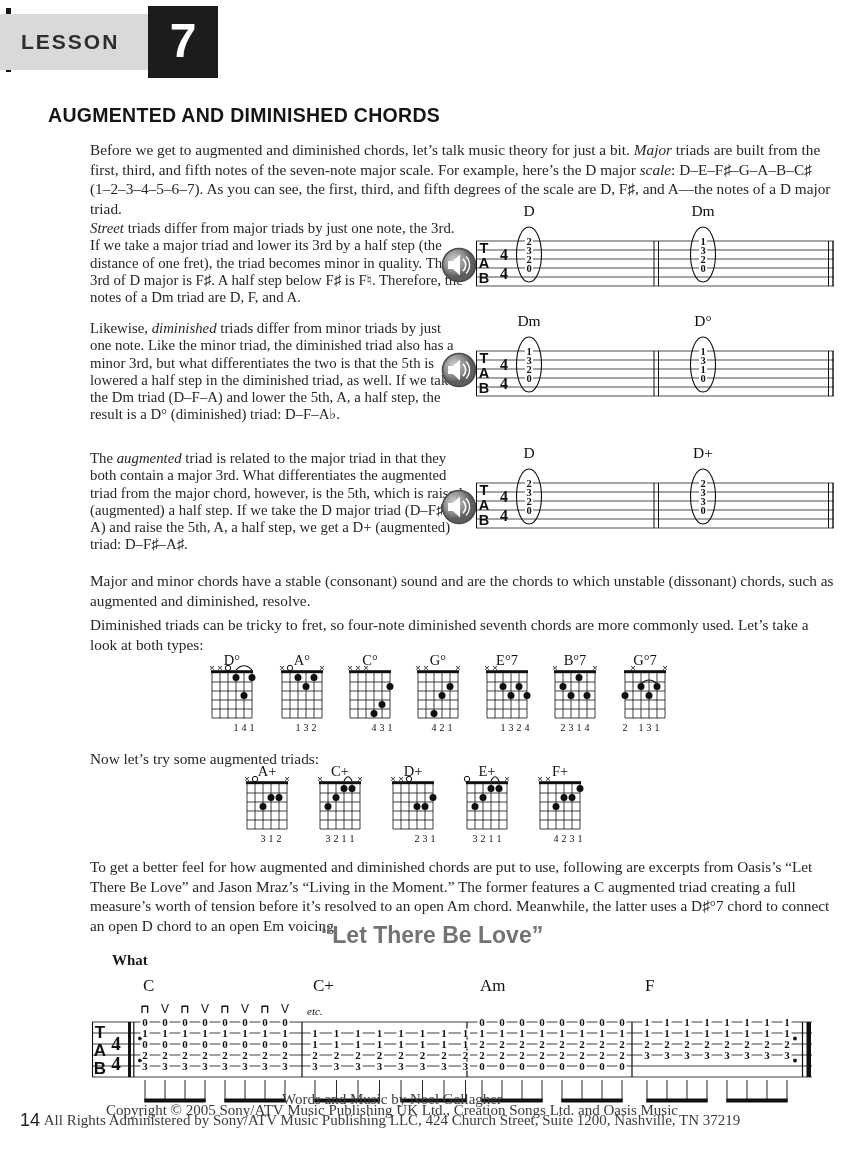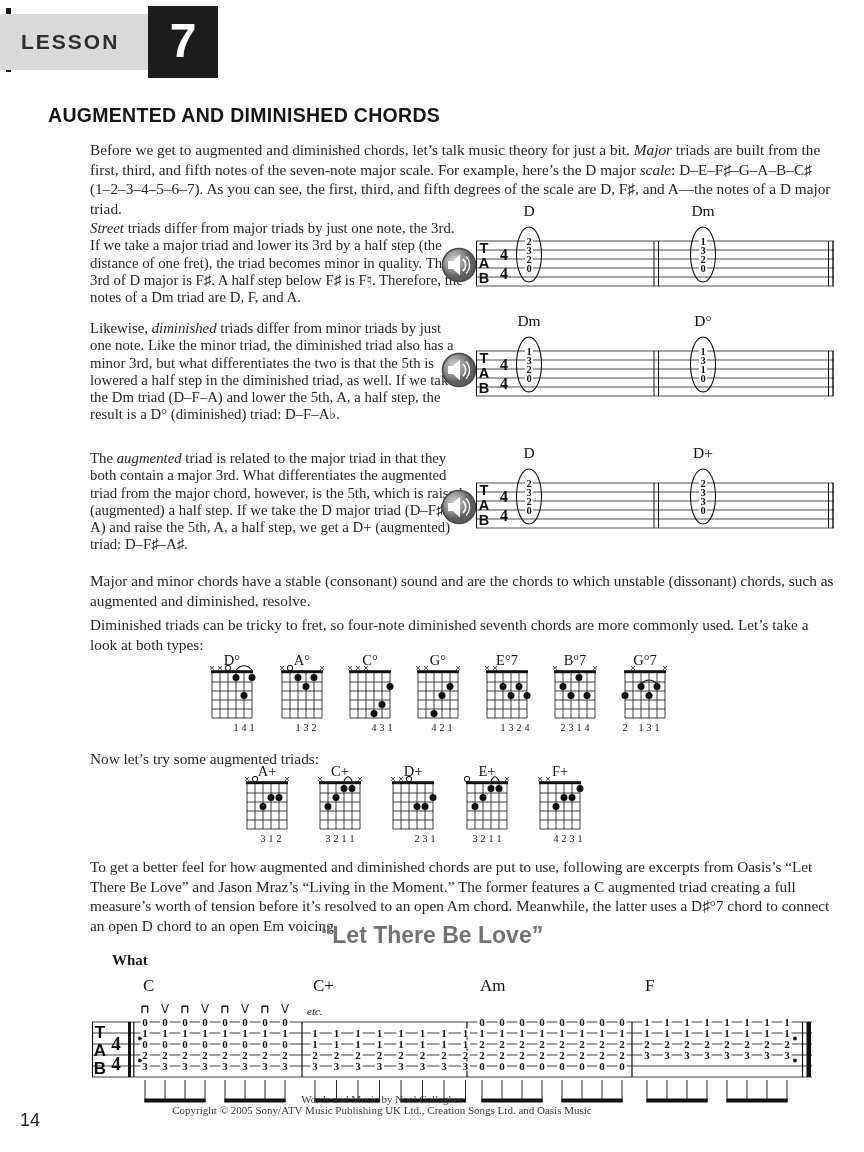--- a/index.html
+++ b/index.html
@@ -29,21 +29,21 @@
   .italic{font-style:italic;}
   .staff-wrap{width:364px;height:96px;}
   .s1{left:474px;top:203px;} .s2{left:474px;top:313px;} .s3{left:474px;top:445px;}
   .audio{width:38px;height:38px;}
   .a1{left:440px;top:246px;} .a2{left:440px;top:351px;} .a3{left:440px;top:488px;}
   .chord-diagram{position:absolute;width:64px;height:92px;}
   .song-title{left:0;top:922px;width:864px;text-align:center;margin:0;
       font-family:"Liberation Sans","DejaVu Sans",sans-serif;font-size:23px;font-weight:bold;color:#737373;}
   .verse{left:112px;top:952px;font-weight:bold;font-size:15px;color:#1a1a1a;}
   .song-wrap{left:85px;top:966px;width:740px;height:150px;}
-  .credits{left:2px;top:1094px;width:760px;text-align:center;font-size:11px;line-height:10.5px;color:#3a3a3a;}
+  .credits{left:12px;top:1094px;width:760px;text-align:center;font-size:15px;line-height:10.5px;color:#3a3a3a;}
   .pagenum{left:20px;top:1110px;font-family:"Liberation Sans","DejaVu Sans",sans-serif;
       font-size:18px;color:#222;}
 </style>
 </head>
 <body>
 
 <div class="page">
   <div class="abs edge-bar"></div>
   <div class="abs lesson-label">LESSON</div>
   <div class="abs lesson-number">7</div>
@@ -886,15 +886,16 @@
         <text x="140" y="47" font-family="Liberation Sans, DejaVu Sans, sans-serif" font-size="12" font-weight="bold" text-anchor="middle" fill="#101010">⊓</text>
         <text x="160" y="47" font-family="Liberation Sans, DejaVu Sans, sans-serif" font-size="12" font-weight="normal" text-anchor="middle" fill="#101010">V</text>
         <text x="180" y="47" font-family="Liberation Sans, DejaVu Sans, sans-serif" font-size="12" font-weight="bold" text-anchor="middle" fill="#101010">⊓</text>
         <text x="200" y="47" font-family="Liberation Sans, DejaVu Sans, sans-serif" font-size="12" font-weight="normal" text-anchor="middle" fill="#101010">V</text>
         <text x="222" y="49" font-family="Liberation Serif, DejaVu Serif, serif" font-size="11" font-style="italic" text-anchor="start" fill="#101010">etc.</text>
       </svg></div>
 
   <div class="abs credits">
       <div>Words and Music by Noel Gallagher</div>
       <div>Copyright © 2005 Sony/ATV Music Publishing UK Ltd., Creation Songs Ltd. and Oasis Music</div>
+      <div>All Rights Administered by Sony/ATV Music Publishing LLC, 424 Church Street, Suite 1200, Nashville, TN 37219</div>
     </div>
   <div class="abs pagenum">14</div>
 </div>
 
 </body></html>

